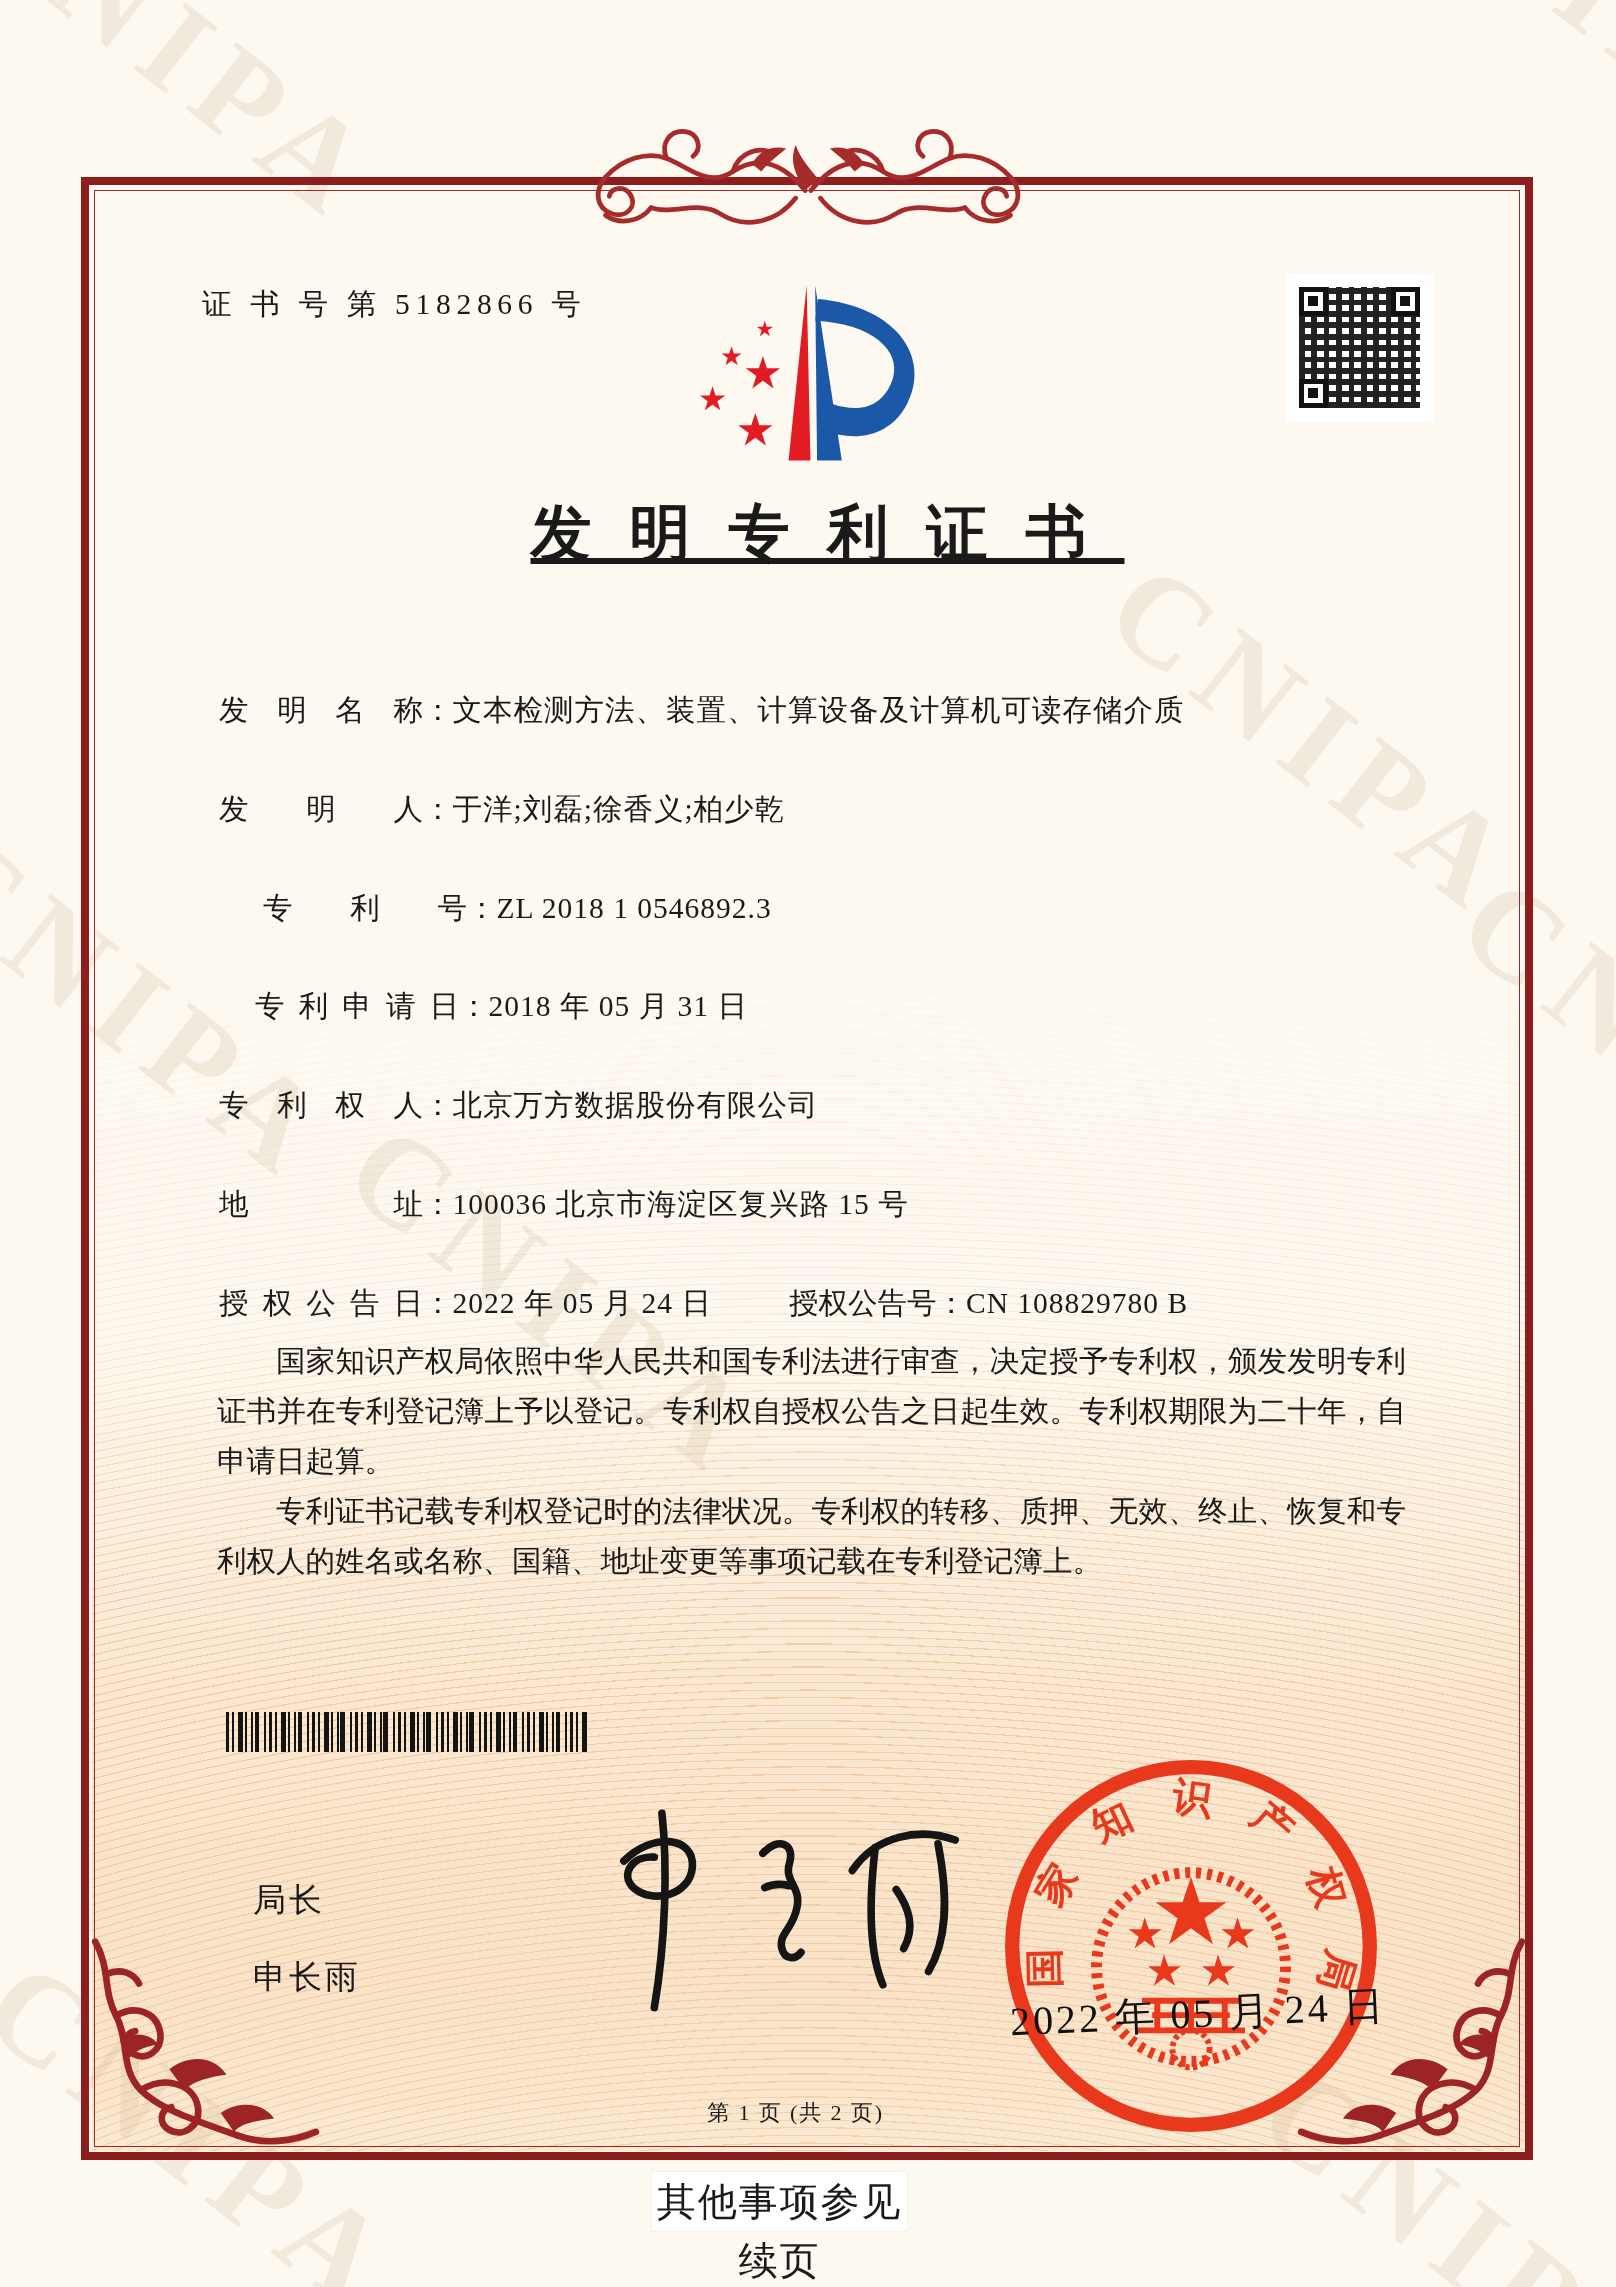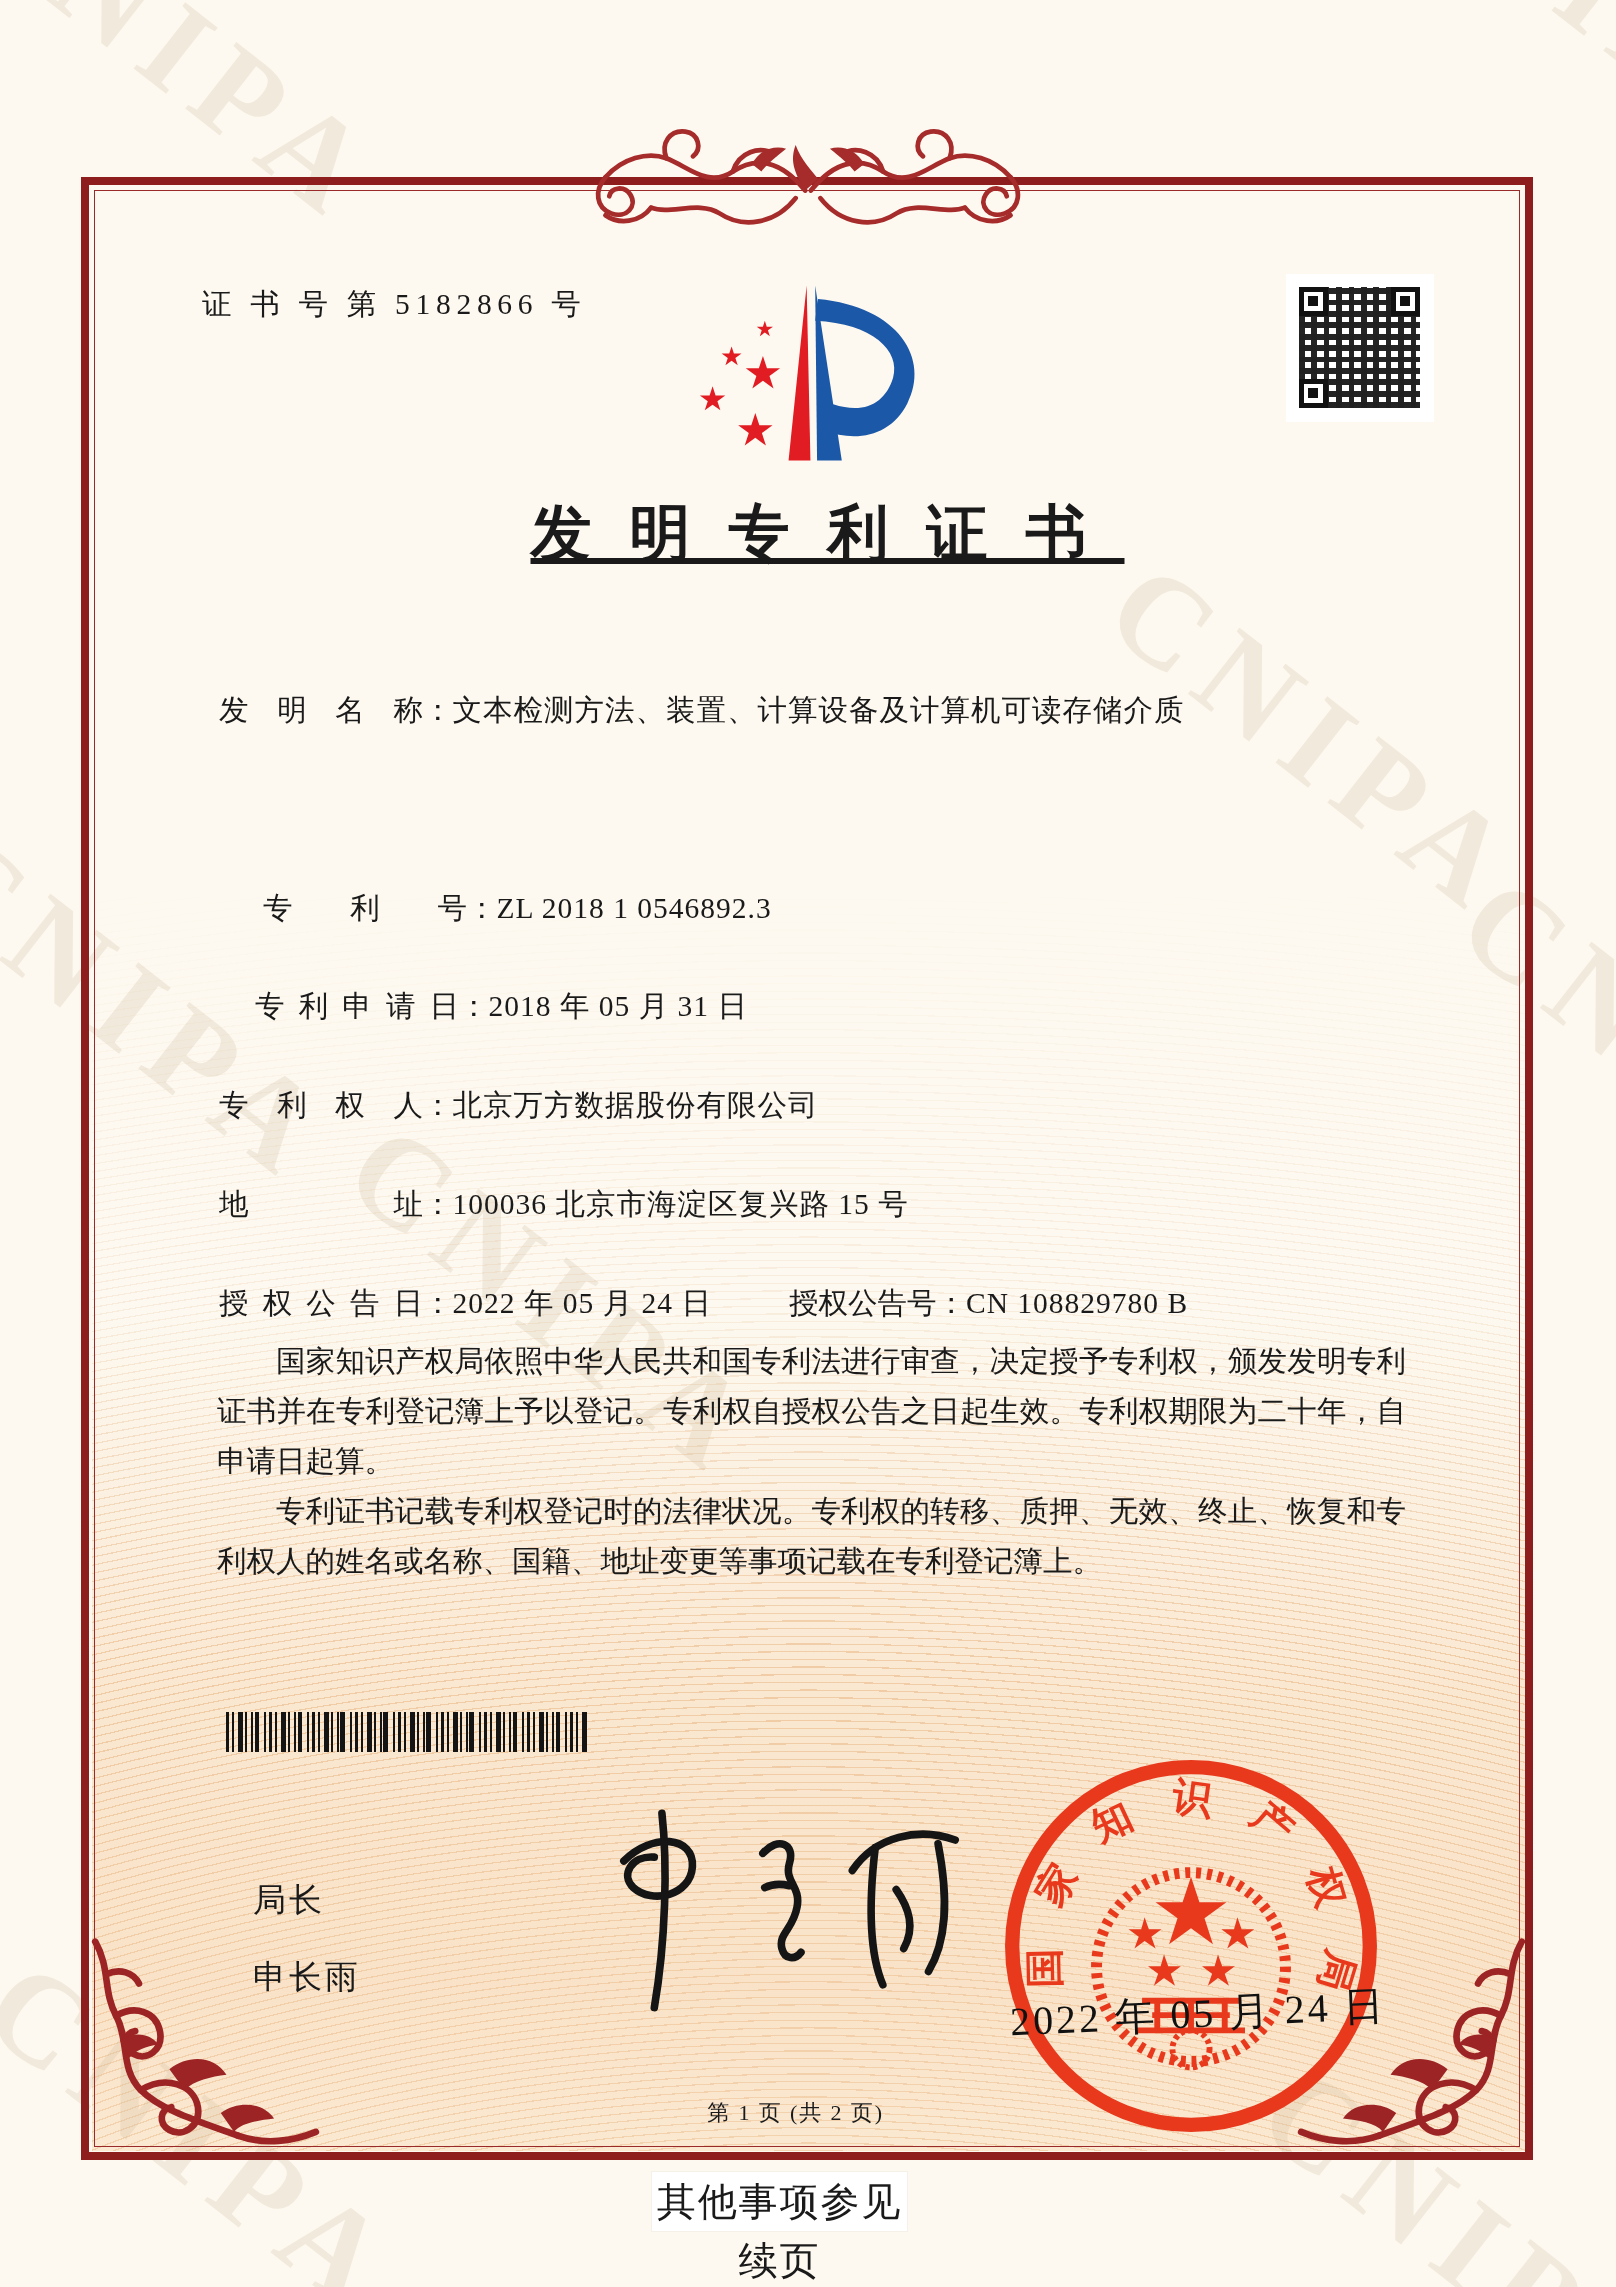--- a/index.html
+++ b/index.html
@@ -185,20 +185,23 @@
     <div class="qrgrid"></div>
     <div class="finder" style="left:13.3px;top:13.3px;"></div>
     <div class="finder" style="right:14.3px;top:13.3px;"></div>
     <div class="finder" style="left:13.3px;bottom:14.3px;"></div>
   </div>
 
   <div class="abs title" style="top:493px;text-decoration:underline;">发明专利证书</div>
 
   <div class="abs row" style="left:219px;top:691px;">
     <span class="rlabel">发明名称</span><span>：</span><span class="rvalue">文本检测方法、装置、计算设备及计算机可读存储介质</span>
+  </div>
+  <div class="abs row" style="left:219px;top:790px;">
+    <span class="rlabel">发明人</span><span>：</span><span class="rvalue">于洋;刘磊;徐香义;柏少乾</span>
   </div>
   <div class="abs row" style="left:219px;top:889px;margin-left:44px;">
     <span class="rlabel">专利号</span><span>：</span><span class="rvalue">ZL 2018 1 0546892.3</span>
   </div>
   <div class="abs row" style="left:219px;top:987px;margin-left:36px;">
     <span class="rlabel">专利申请日</span><span>：</span><span class="rvalue">2018 年 05 月 31 日</span>
   </div>
   <div class="abs row" style="left:219px;top:1086px;">
     <span class="rlabel">专利权人</span><span>：</span><span class="rvalue">北京万方数据股份有限公司</span>
   </div>

